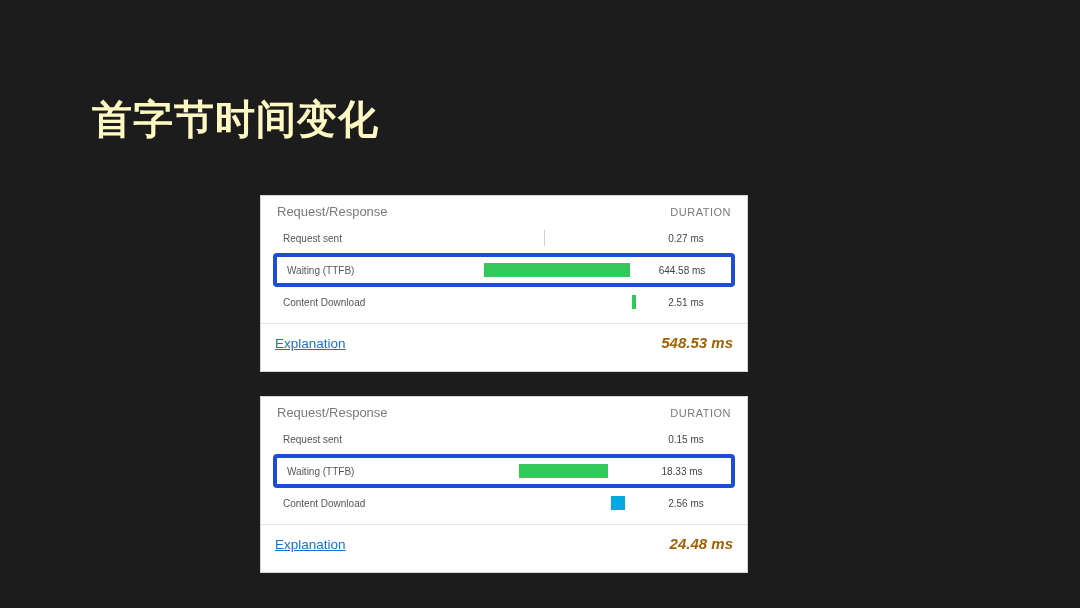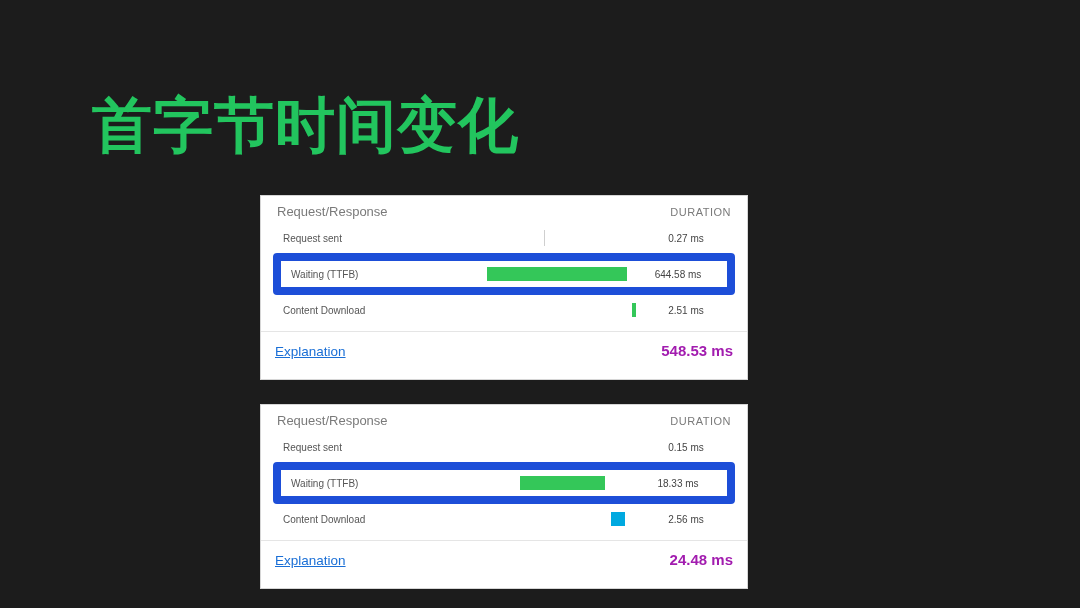--- a/index.html
+++ b/index.html
@@ -12,23 +12,23 @@
     overflow: hidden;
   }
   .slide {
     position: relative;
     width: 100%;
     height: 100%;
   }
   .title {
     position: absolute;
     left: 92px;
-    top: 86px;
-    color: #22c55e;
-    font-size: 60px;
+    top: 92px;
+    color: #fef9c3;
+    font-size: 40px;
     font-weight: 700;
     letter-spacing: 1px;
   }
   .panels {
     position: absolute;
     left: 260px;
     top: 195px;
     width: 460px;
   }
   .panel {
@@ -90,40 +90,41 @@
     background: #34c759;
   }
   .bar-tick {
     position: absolute;
     top: 4px;
     bottom: 4px;
     background: #34c759;
   }
   .bar-tick.blue { background: #00a9e0; }
   .highlight-box {
-    border: 8px solid #1d4ed8;
+    border: 4px solid #1d4ed8;
     border-radius: 4px;
     margin: 2px -2px;
     padding: 0 2px;
   }
   .footer-row {
     display: flex;
     justify-content: space-between;
     align-items: baseline;
     padding: 10px 14px 20px 14px;
   }
   .footer-row .link {
     color: #1a6fd6;
     text-decoration: underline;
     font-size: 13.5px;
   }
   .footer-row .total {
     font-size: 15px;
     font-weight: 700;
-    color: #a21caf;
+    color: #a16207;
+    font-style: italic;
   }
   .divider {
     height: 1px;
     background: #e5e5e5;
     margin: 4px 0 0 0;
   }
 </style>
 </head>
 <body>
 

